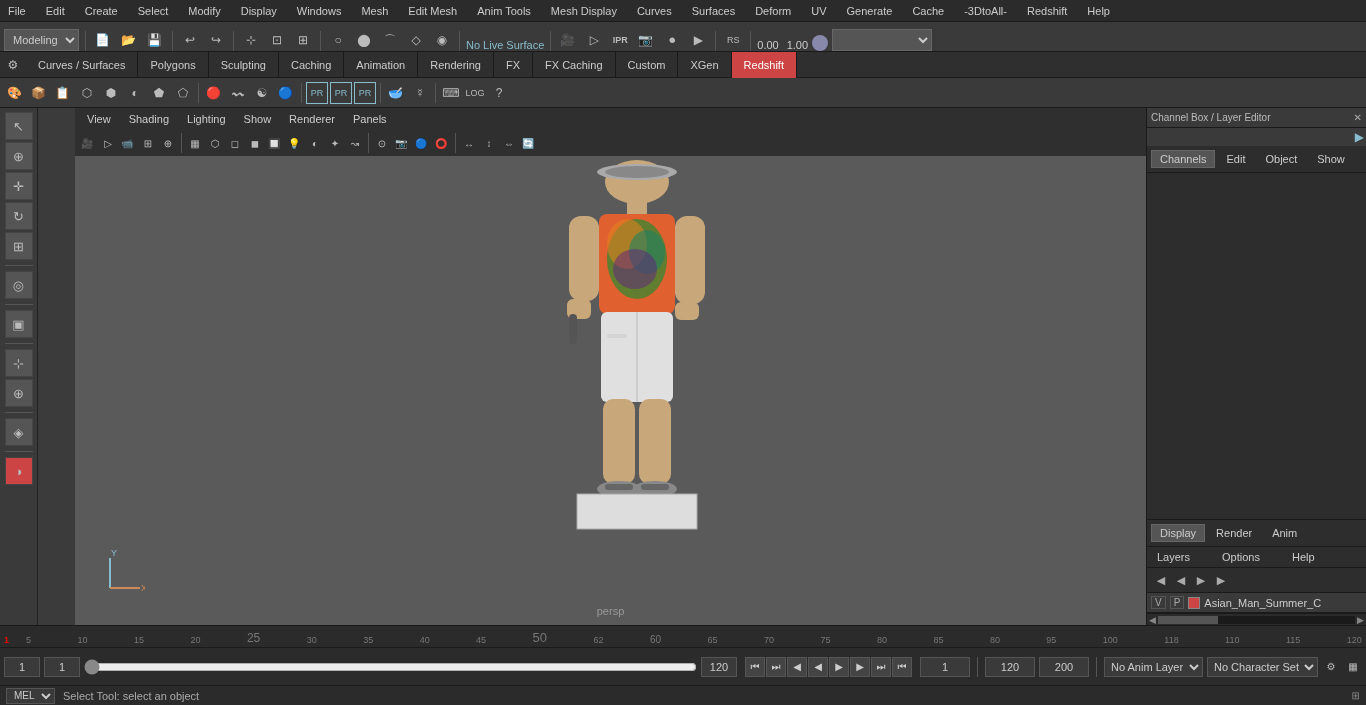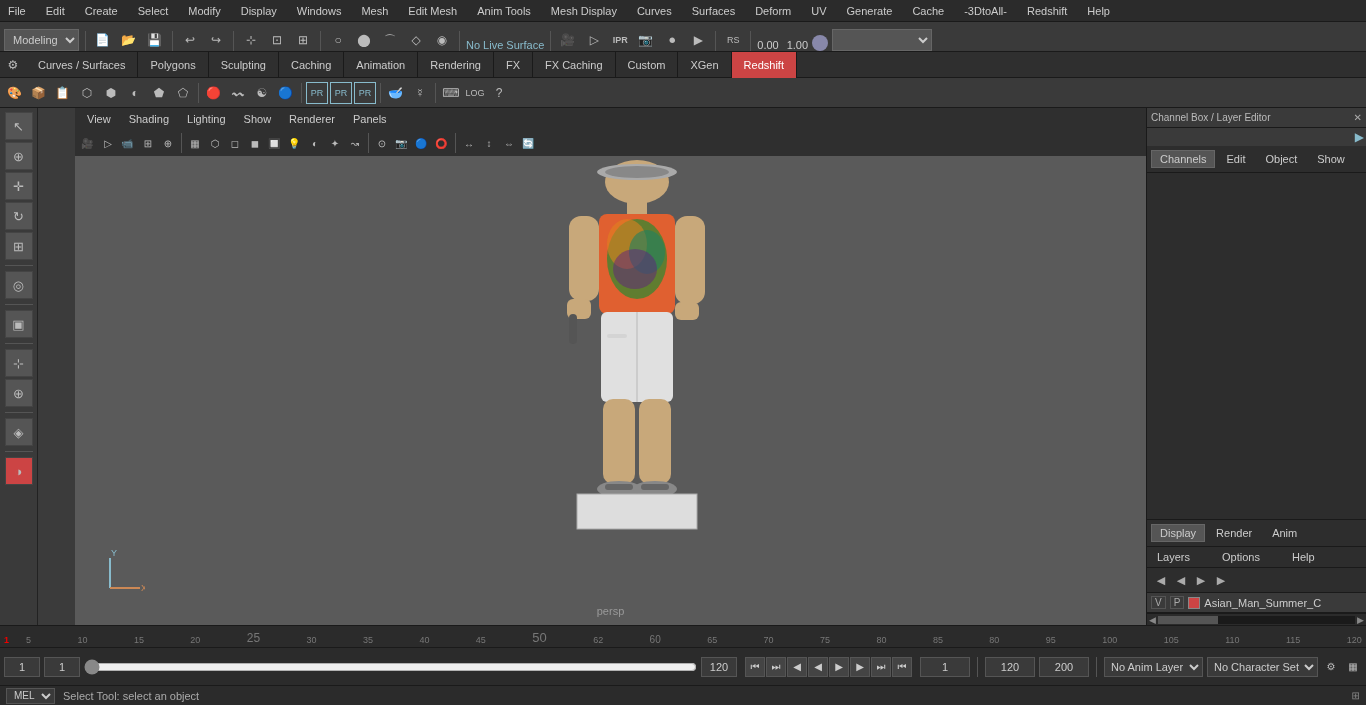--- a/index.html
+++ b/index.html
@@ -382,21 +382,21 @@
         <span style="font-size:9px;color:#777;">62</span>
         <span style="font-size:10px;color:#777;">60</span>
         <span style="font-size:9px;color:#777;">65</span>
         <span style="font-size:9px;color:#777;">70</span>
         <span style="font-size:9px;color:#777;">75</span>
         <span style="font-size:9px;color:#777;">80</span>
         <span style="font-size:9px;color:#777;">85</span>
         <span style="font-size:9px;color:#777;">80</span>
         <span style="font-size:9px;color:#777;">95</span>
         <span style="font-size:9px;color:#777;">100</span>
-        <span style="font-size:9px;color:#777;">105</span>
+        <span style="font-size:9px;color:#777;">118</span>
         <span style="font-size:9px;color:#777;">110</span>
         <span style="font-size:9px;color:#777;">115</span>
         <span style="font-size:9px;color:#777;">120</span>
       </div>
     </div>
   </div>
 
   <div id="bottom-controls">
 
     <input class="frame-input" value="1" style="width: 36px;">

